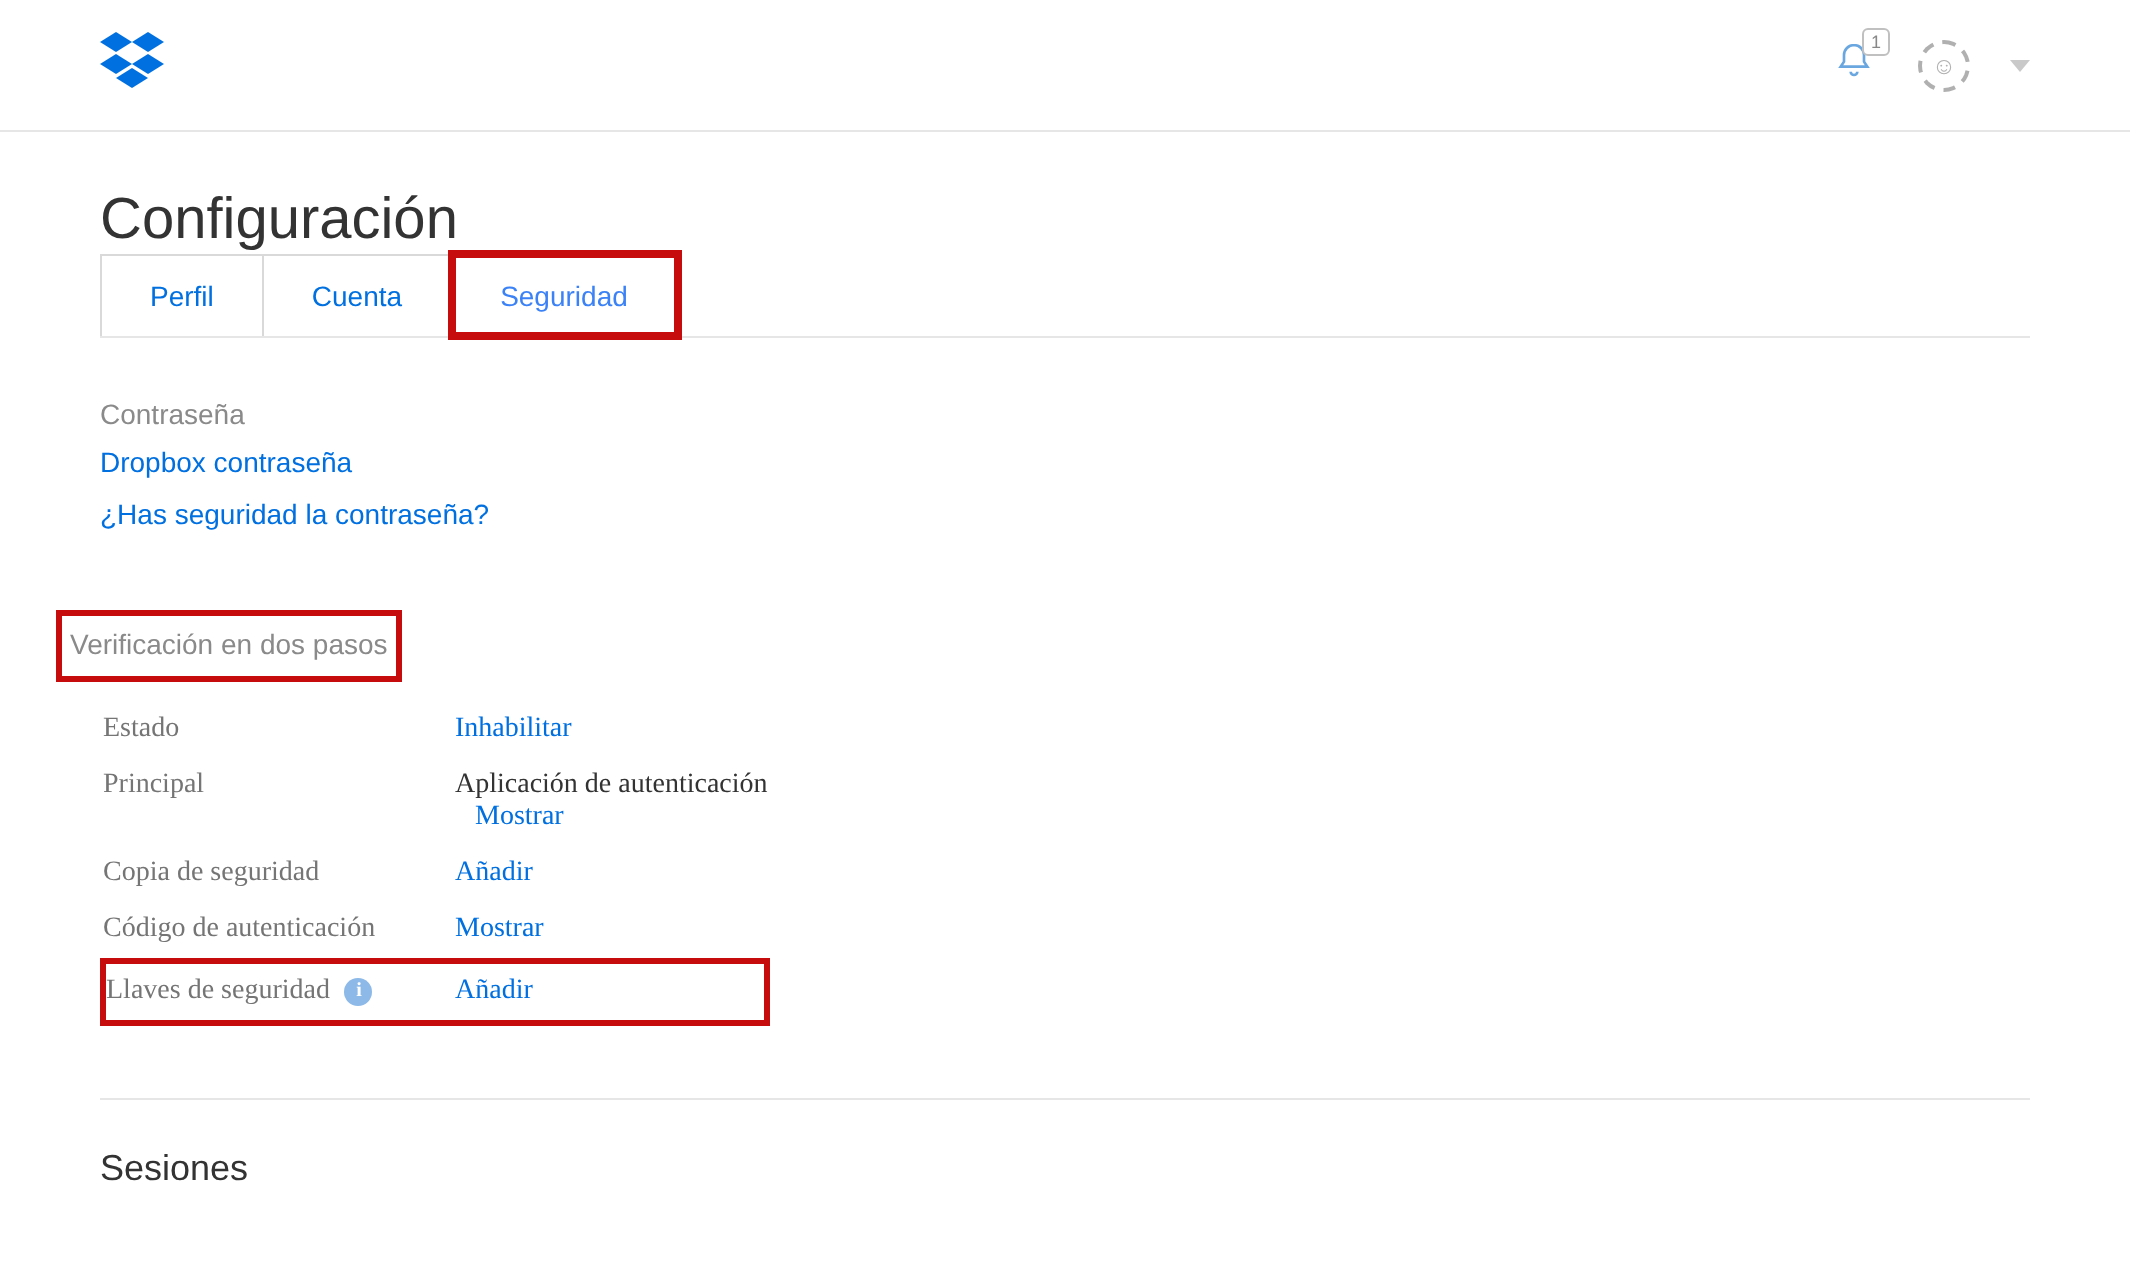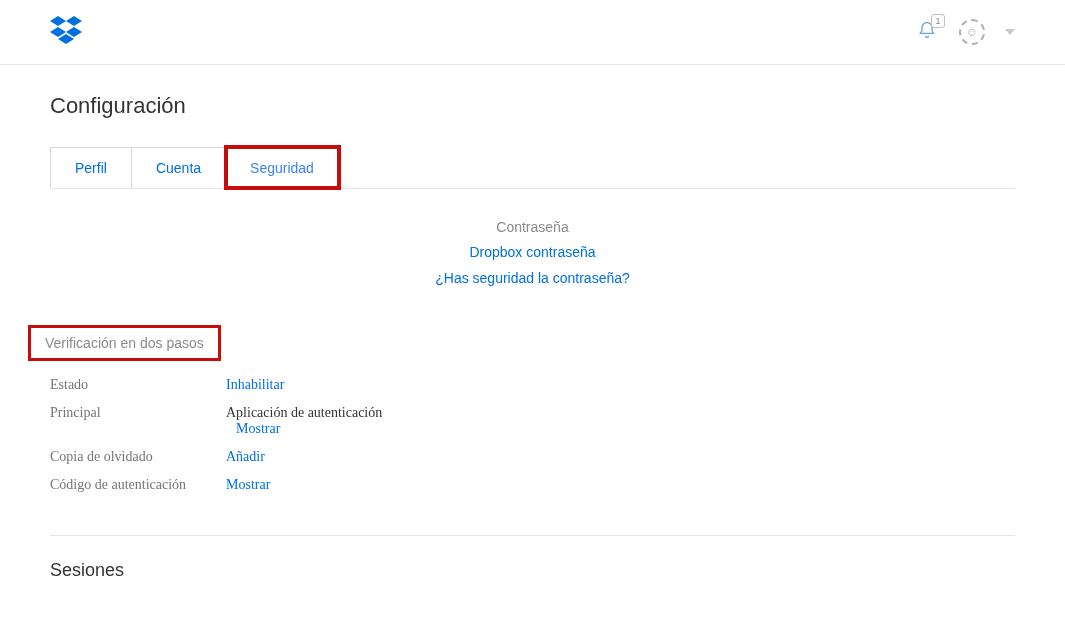--- a/index.html
+++ b/index.html
@@ -42,24 +42,23 @@
   .user-area { display:flex; align-items:center; gap:10px; color:#eee; }
   .user-name { color:#f0f0f0; font-size:14px; }
   .caret-down {
     width: 0; height: 0;
     border-left: 5px solid transparent;
     border-right: 5px solid transparent;
     border-top: 6px solid #c9c9c9;
   }
   .content { padding: 28px 50px 0 50px; }
   h1.page-title {
-    font-size: 22px;
+    font-size: 29px;
     font-weight: 400;
     color: #333;
-    margin-bottom: 28px;
   }
   .tabs {
     display:flex;
     border-bottom: 1px solid #e6e6e6;
     margin-bottom: 30px;
     text-align: center;
   }
   .tab {
     border: 1px solid #d9d9d9;
     border-bottom: none;
@@ -79,25 +78,25 @@
   h2.section-title {
     font-size: 18px;
     font-weight: 400;
     margin-bottom: 18px;
     color: #333;
   }
   .muted { color: #8a8a8a; font-size: 14px; }
   .link { color: #0070e0; font-size: 14px; cursor: pointer; }
   .rows { margin-top: 6px; }
   .row-simple { margin-bottom: 8px; }
-  .pw-block { margin-bottom: 30px; text-align: center; }
+  .pw-block { margin-bottom: 30px; }
   .box-highlight {
     display:inline-block;
     border: 3px solid #c60c0c;
-    padding: 6px 14px;
+    padding: 6px 4px;
     margin: 8px 0 10px -22px;
     text-align: right;
   }
   .kv-table { display: table; border-collapse: collapse; font-family: Liberation Serif, serif; }
   .kv-row { display: table-row; }
   .kv-label, .kv-val { display: table-cell; vertical-align: top; padding: 6px 0; font-size: 14px; }
   .kv-label { color:#757575; width: 176px; }
   .kv-val { color:#333; }
   .kv-val .link { display:inline-block; }
   .sub-link { margin-left: 10px; }
@@ -179,25 +178,32 @@
       <div class="kv-val"><span class="link">Inhabilitar</span></div>
     </div>
     <div class="kv-row">
       <div class="kv-label">Principal</div>
       <div class="kv-val">
         <span>Aplicación de autenticación</span><br>
         <span class="link sub-link">Mostrar</span>
       </div>
     </div>
     <div class="kv-row">
-      <div class="kv-label">Copia de olvidado</div>
+      <div class="kv-label">Copia de seguridad</div>
       <div class="kv-val"><span class="link">Añadir</span></div>
     </div>
     <div class="kv-row">
       <div class="kv-label">Código de autenticación</div>
       <div class="kv-val"><span class="link">Mostrar</span></div>
     </div>
+    <div class="kv-row keys-highlight">
+      <div class="kv-label">
+        <span>Llaves de seguridad</span>
+        <span class="info-icon">i</span>
+      </div>
+      <div class="kv-val"><span class="link">Añadir</span></div>
+    </div>
   </div>
 
   <hr class="sep">
 
   <h2 class="section-title" style="margin-bottom:0;">Sesiones</h2>
 </div>
 
 </body></html>

